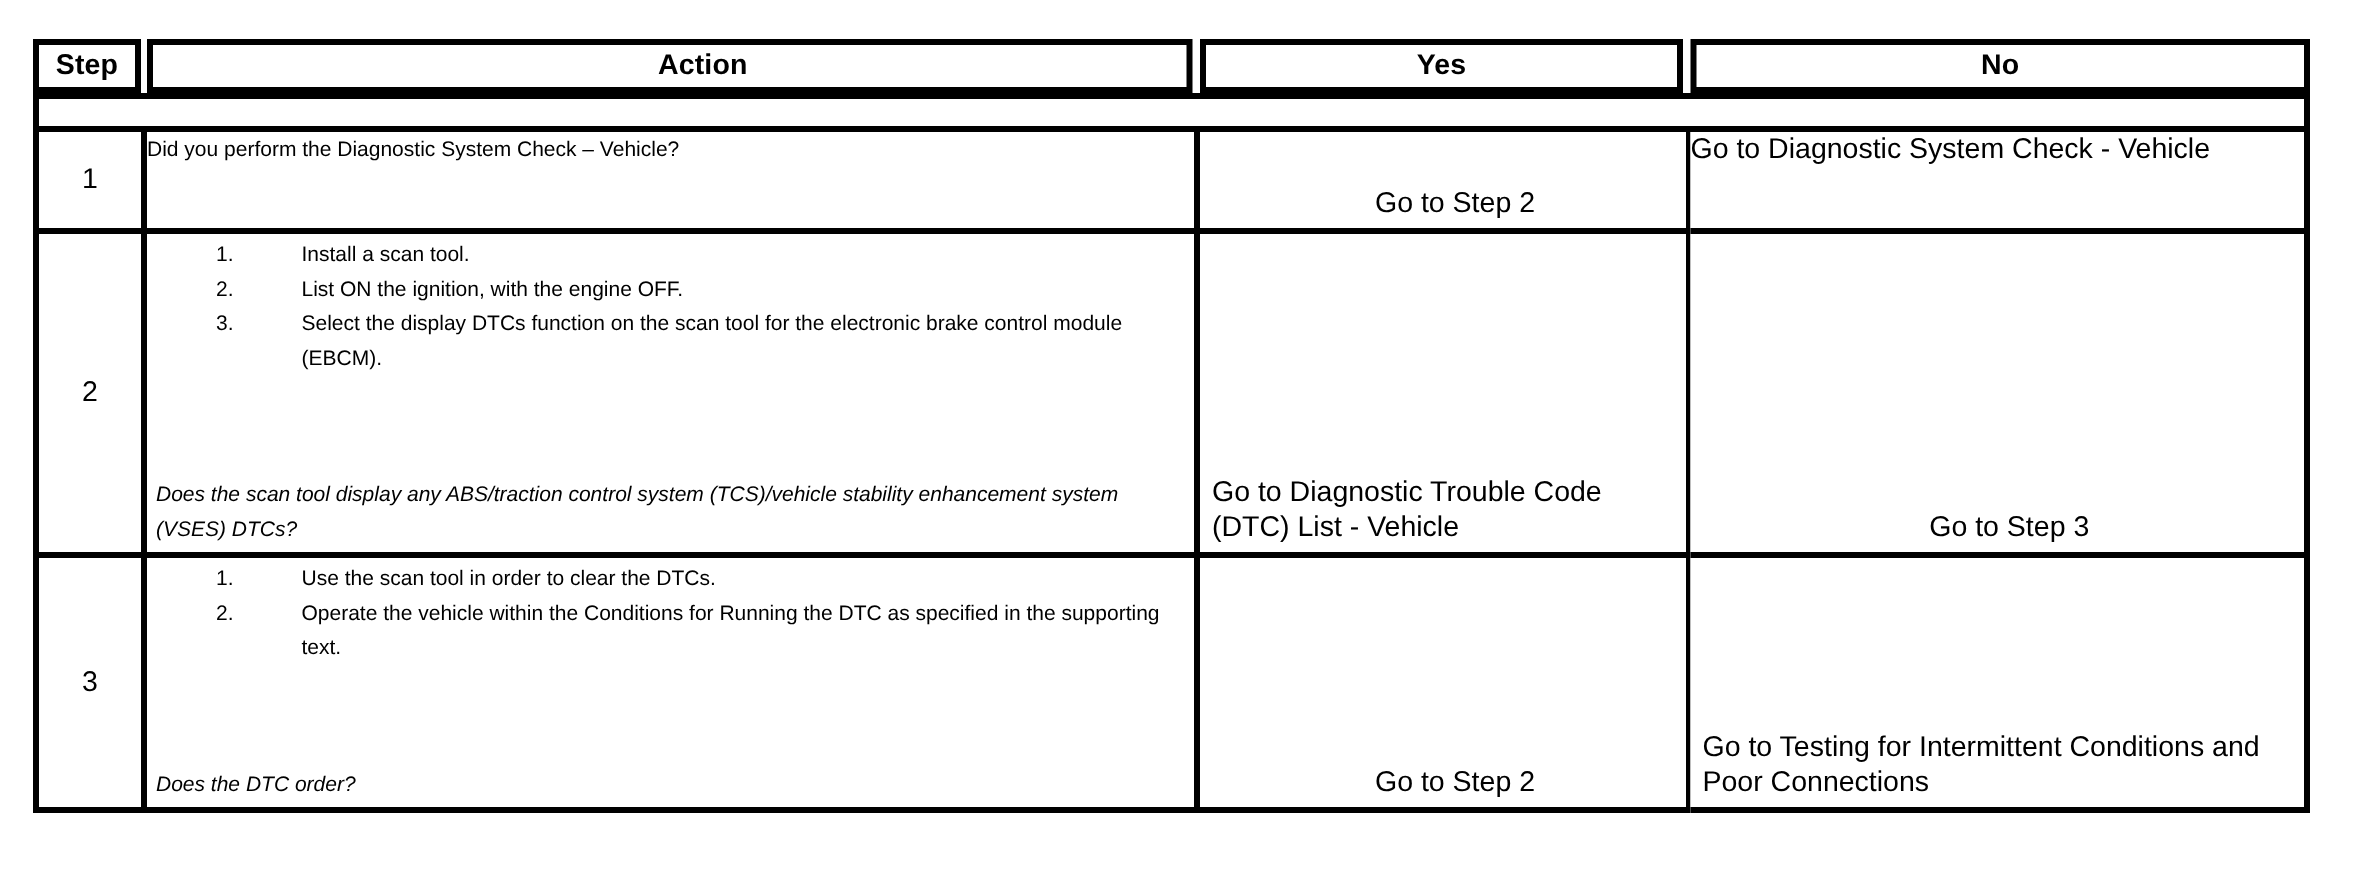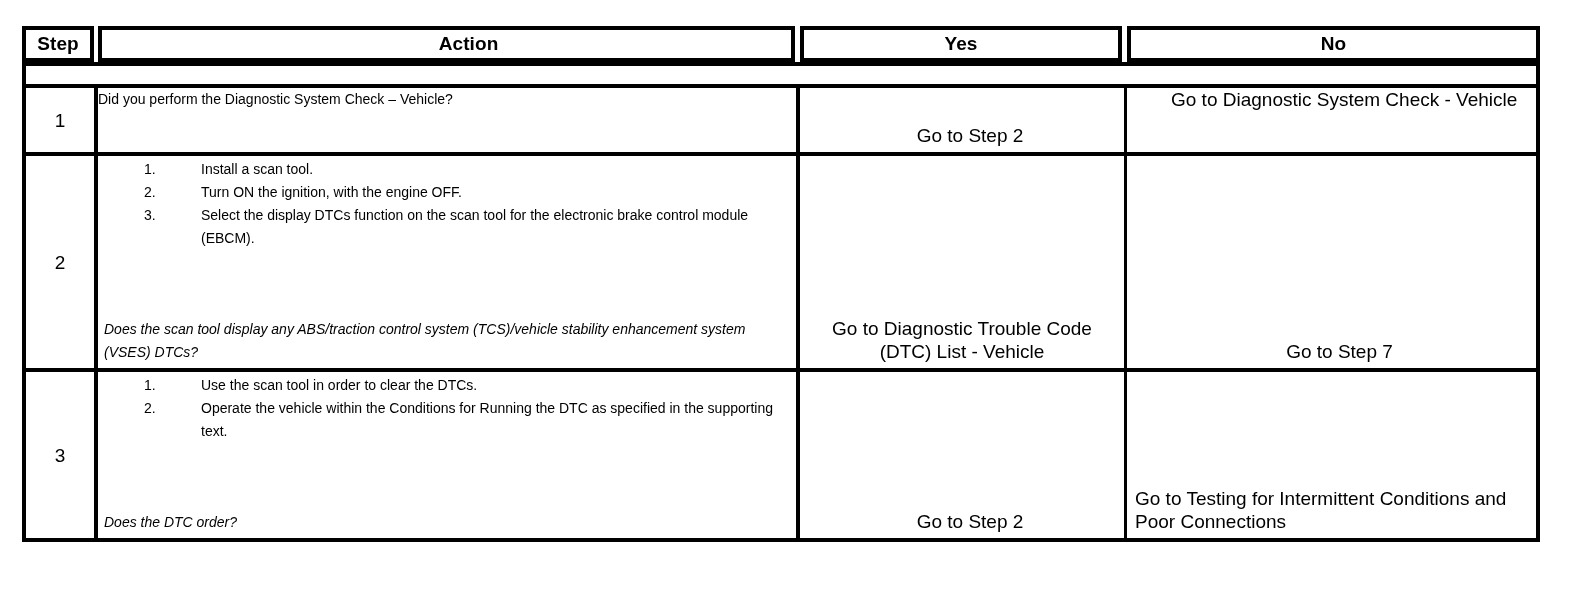--- a/index.html
+++ b/index.html
@@ -112,21 +112,21 @@
   }
   .cell-no {
     border-right: 4px solid #000;
     padding: 3px 8px 4px 8px;
     font-size: 19px;
     line-height: 23px;
     position: relative;
   }
 
   
-  .t-top    { display: block; padding-left: 44px; }
+  .t-top    { display: block; }
   .t-bottom {
     position: absolute;
     left: 8px;
     right: 8px;
     bottom: 5px;
   }
   .t-center-bottom {
     position: absolute;
     left: 24px;
     right: 8px;
@@ -219,34 +219,34 @@
           <span class="num">2</span>
         </td>
         <td class="cell-action">
           <ol class="steps">
             <li>
               <span class="ord">1.</span>
               <span>Install a scan tool.</span>
             </li>
             <li>
               <span class="ord">2.</span>
-              <span>Turn ON the ignition, with the engine OFF.</span>
+              <span>List ON the ignition, with the engine OFF.</span>
             </li>
             <li>
               <span class="ord">3.</span>
               <span>Select the display DTCs function on the scan tool for the electronic brake control module (EBCM).</span>
             </li>
           </ol>
           <span class="q-block">Does the scan tool display any ABS/traction control system (TCS)/vehicle stability enhancement system (VSES) DTCs?</span>
         </td>
         <td class="cell-yes">
-          <span class="t-bottom" style="text-align:center;">Go to Diagnostic Trouble Code (DTC) List - Vehicle</span>
+          <span class="t-bottom" style="text-align:left;">Go to Diagnostic Trouble Code (DTC) List - Vehicle</span>
         </td>
         <td class="cell-no">
-          <span class="t-center-bottom">Go to Step 7</span>
+          <span class="t-center-bottom">Go to Step 3</span>
         </td>
       </tr>
 
       <tr class="body-row">
         <td class="cell-step" style="height:170px;">
           <span class="num">3</span>
         </td>
         <td class="cell-action">
           <ol class="steps">
             <li>

